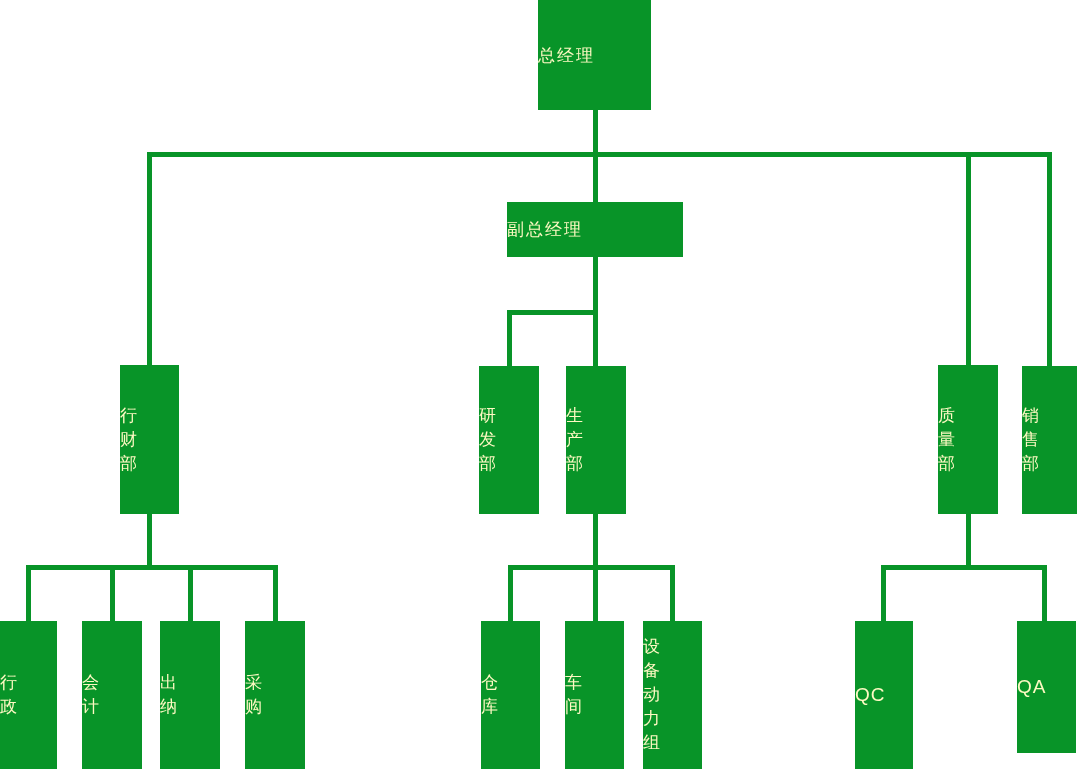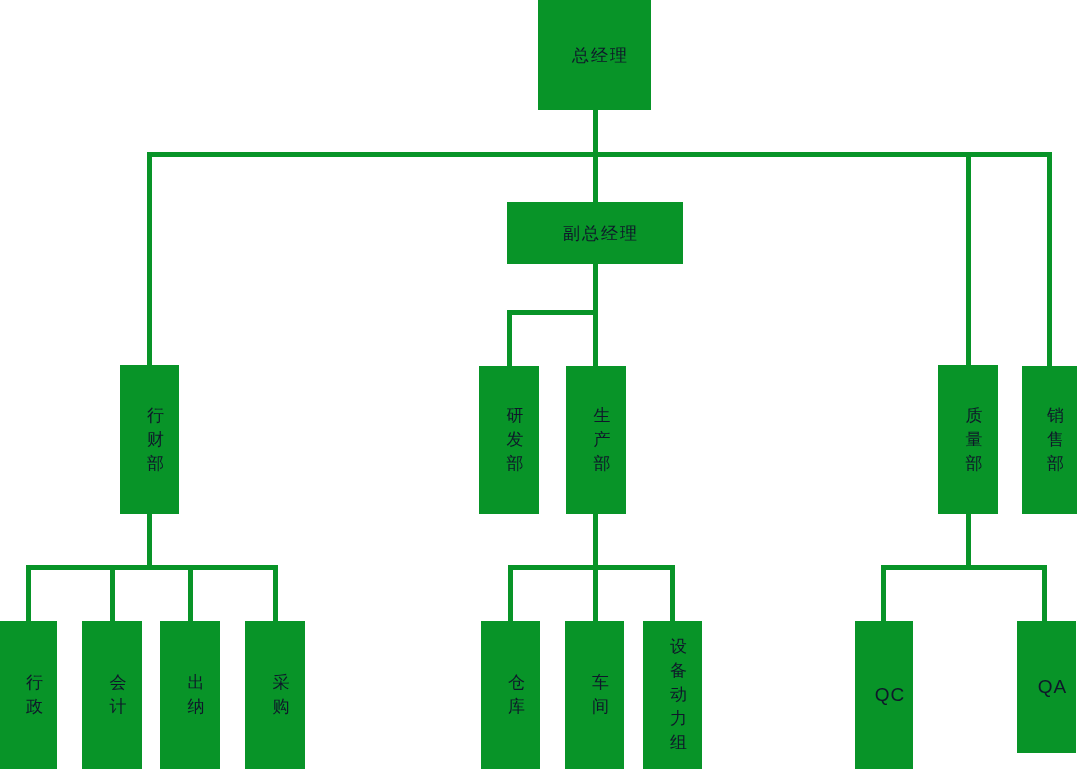--- a/index.html
+++ b/index.html
@@ -7,28 +7,27 @@
   #stage {
     position: relative;
     width: 1081px;
     height: 769px;
     background: #ffffff;
     overflow: hidden;
   }
   .node {
     position: absolute;
     background: var(--node-green, #089428);
-    color: #0f172a;
+    color: #fef9c3;
     display: flex;
     align-items: center;
-    justify-content: center;
+    justify-content: flex-start;
     box-sizing: border-box;
     font-size: 17px;
     cursor: default;
-    padding-left: 12px;
   }
   .node .label { text-align: center; }
   .node .label.h { letter-spacing: 2px; white-space: nowrap; }
   .node .label.v { white-space: pre-line; line-height: 24px; letter-spacing: 0; }
   .node .label.latin { letter-spacing: 1px; font-size: 19px; }
   .h-line, .v-line {
     position: absolute;
     background: var(--line-green, #089428);
   }
   .h-line { height: 5px; }
@@ -63,21 +62,21 @@
 
   <div class="v-line" style="left:966px; top:514px; height:56px;"></div>
   <div class="h-line" style="left:881px; top:565px; width:166px;"></div>
   <div class="v-line" style="left:881px; top:565px; height:56px;"></div>
   <div class="v-line" style="left:1042px; top:565px; height:56px;"></div>
 
   <div class="node" style="left:538px; top:0; width:113px; height:110px;">
     <span class="label h">总经理</span>
   </div>
 
-  <div class="node" style="left:507px; top:202px; width:176px; height:62px;">
+  <div class="node" style="left:507px; top:202px; width:176px; height:55px;">
     <span class="label h">副总经理</span>
   </div>
 
   <div class="node" style="left:120px; top:365px; width:59px; height:149px;">
     <span class="label v">行
 财
 部</span>
   </div>
   <div class="node" style="left:479px; top:366px; width:60px; height:148px;">
     <span class="label v">研

